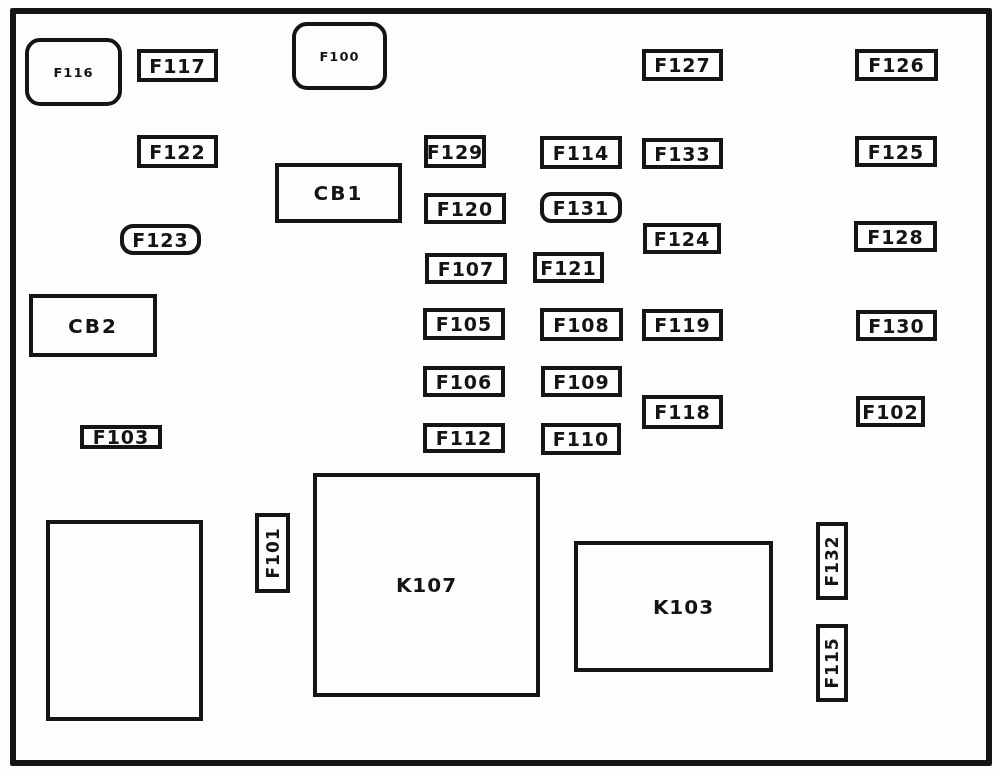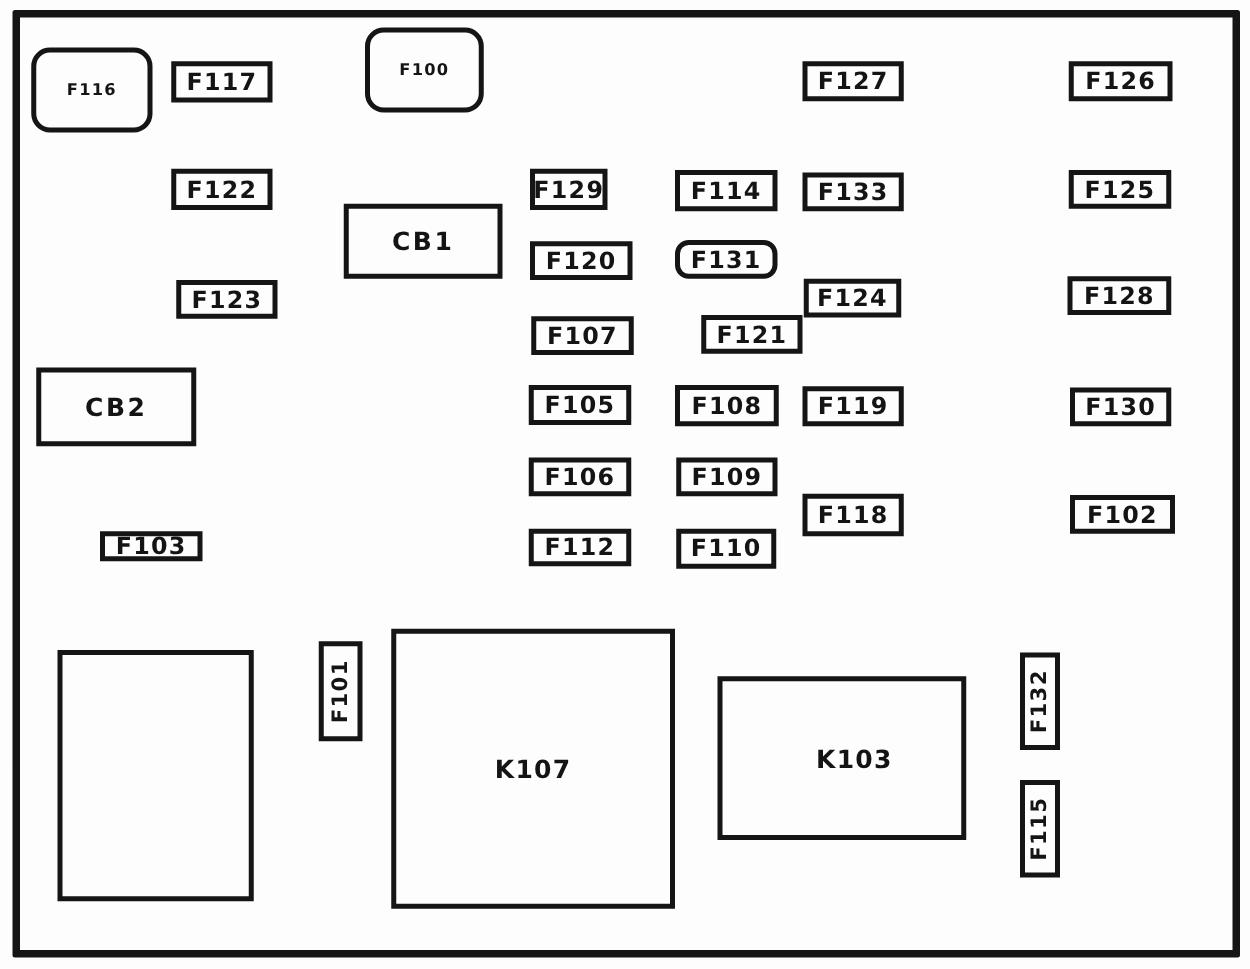--- a/index.html
+++ b/index.html
@@ -87,33 +87,33 @@
     </div>
     <div class="box breaker" style="left: 275px; top: 163px; width: 127px; height: 60px;">
       <span>CB1</span>
     </div>
     <div class="box fuse" style="left: 424px; top: 193px; width: 82px; height: 31px;">
       <span>F120</span>
     </div>
     <div class="box fuse" style="left: 540px; top: 192px; width: 82px; height: 31px; border-radius: 11px;">
       <span>F131</span>
     </div>
-    <div class="box fuse" style="left: 141px; top: 224px; width: 81px; height: 31px;">
+    <div class="box fuse" style="left: 120px; top: 224px; width: 81px; height: 31px; border-radius: 13px;">
       <span>F123</span>
     </div>
     <div class="box fuse" style="left: 643px; top: 223px; width: 78px; height: 31px;">
       <span>F124</span>
     </div>
     <div class="box fuse" style="left: 854px; top: 221px; width: 83px; height: 31px;">
       <span>F128</span>
     </div>
     <div class="box fuse" style="left: 425px; top: 253px; width: 82px; height: 31px;">
       <span>F107</span>
     </div>
-    <div class="box fuse" style="left: 561px; top: 252px; width: 81px; height: 31px;">
+    <div class="box fuse" style="left: 533px; top: 252px; width: 71px; height: 31px;">
       <span>F121</span>
     </div>
     <div class="box breaker" style="left: 29px; top: 294px; width: 128px; height: 63px;">
       <span>CB2</span>
     </div>
     <div class="box fuse" style="left: 423px; top: 308px; width: 82px; height: 32px;">
       <span>F105</span>
     </div>
     <div class="box fuse" style="left: 540px; top: 308px; width: 83px; height: 33px;">
       <span>F108</span>
@@ -129,34 +129,34 @@
     </div>
     <div class="box fuse" style="left: 541px; top: 366px; width: 81px; height: 31px;">
       <span>F109</span>
     </div>
     <div class="box fuse" style="left: 80px; top: 399px; width: 82px; height: 24px; margin-top: 26px;">
       <span>F103</span>
     </div>
     <div class="box fuse" style="left: 642px; top: 395px; width: 81px; height: 34px; text-align: right;">
       <span>F118</span>
     </div>
-    <div class="box fuse" style="left: 856px; top: 396px; width: 84px; height: 31px;">
+    <div class="box fuse" style="left: 856px; top: 396px; width: 69px; height: 31px;">
       <span>F102</span>
     </div>
     <div class="box fuse" style="left: 423px; top: 423px; width: 82px; height: 30px;">
       <span>F112</span>
     </div>
     <div class="box fuse" style="left: 541px; top: 423px; width: 80px; height: 32px;">
       <span>F110</span>
     </div>
     <div class="box blank" style="left: 46px; top: 520px; width: 157px; height: 201px;"></div>
     <div class="box vertical" style="left: 255px; top: 513px; width: 35px; height: 80px;">
       <span>F101</span>
     </div>
-    <div class="box relay" style="left: 313px; top: 473px; width: 227px; height: 224px; margin-top: 30px;">
+    <div class="box relay" style="left: 313px; top: 473px; width: 227px; height: 224px;">
       <span>K107</span>
     </div>
     <div class="box relay" style="left: 574px; top: 541px; width: 199px; height: 131px; padding-left: 20px;">
       <span>K103</span>
     </div>
     <div class="box vertical" style="left: 816px; top: 522px; width: 32px; height: 78px;">
       <span>F132</span>
     </div>
     <div class="box vertical" style="left: 816px; top: 624px; width: 32px; height: 78px;">
       <span>F115</span>

